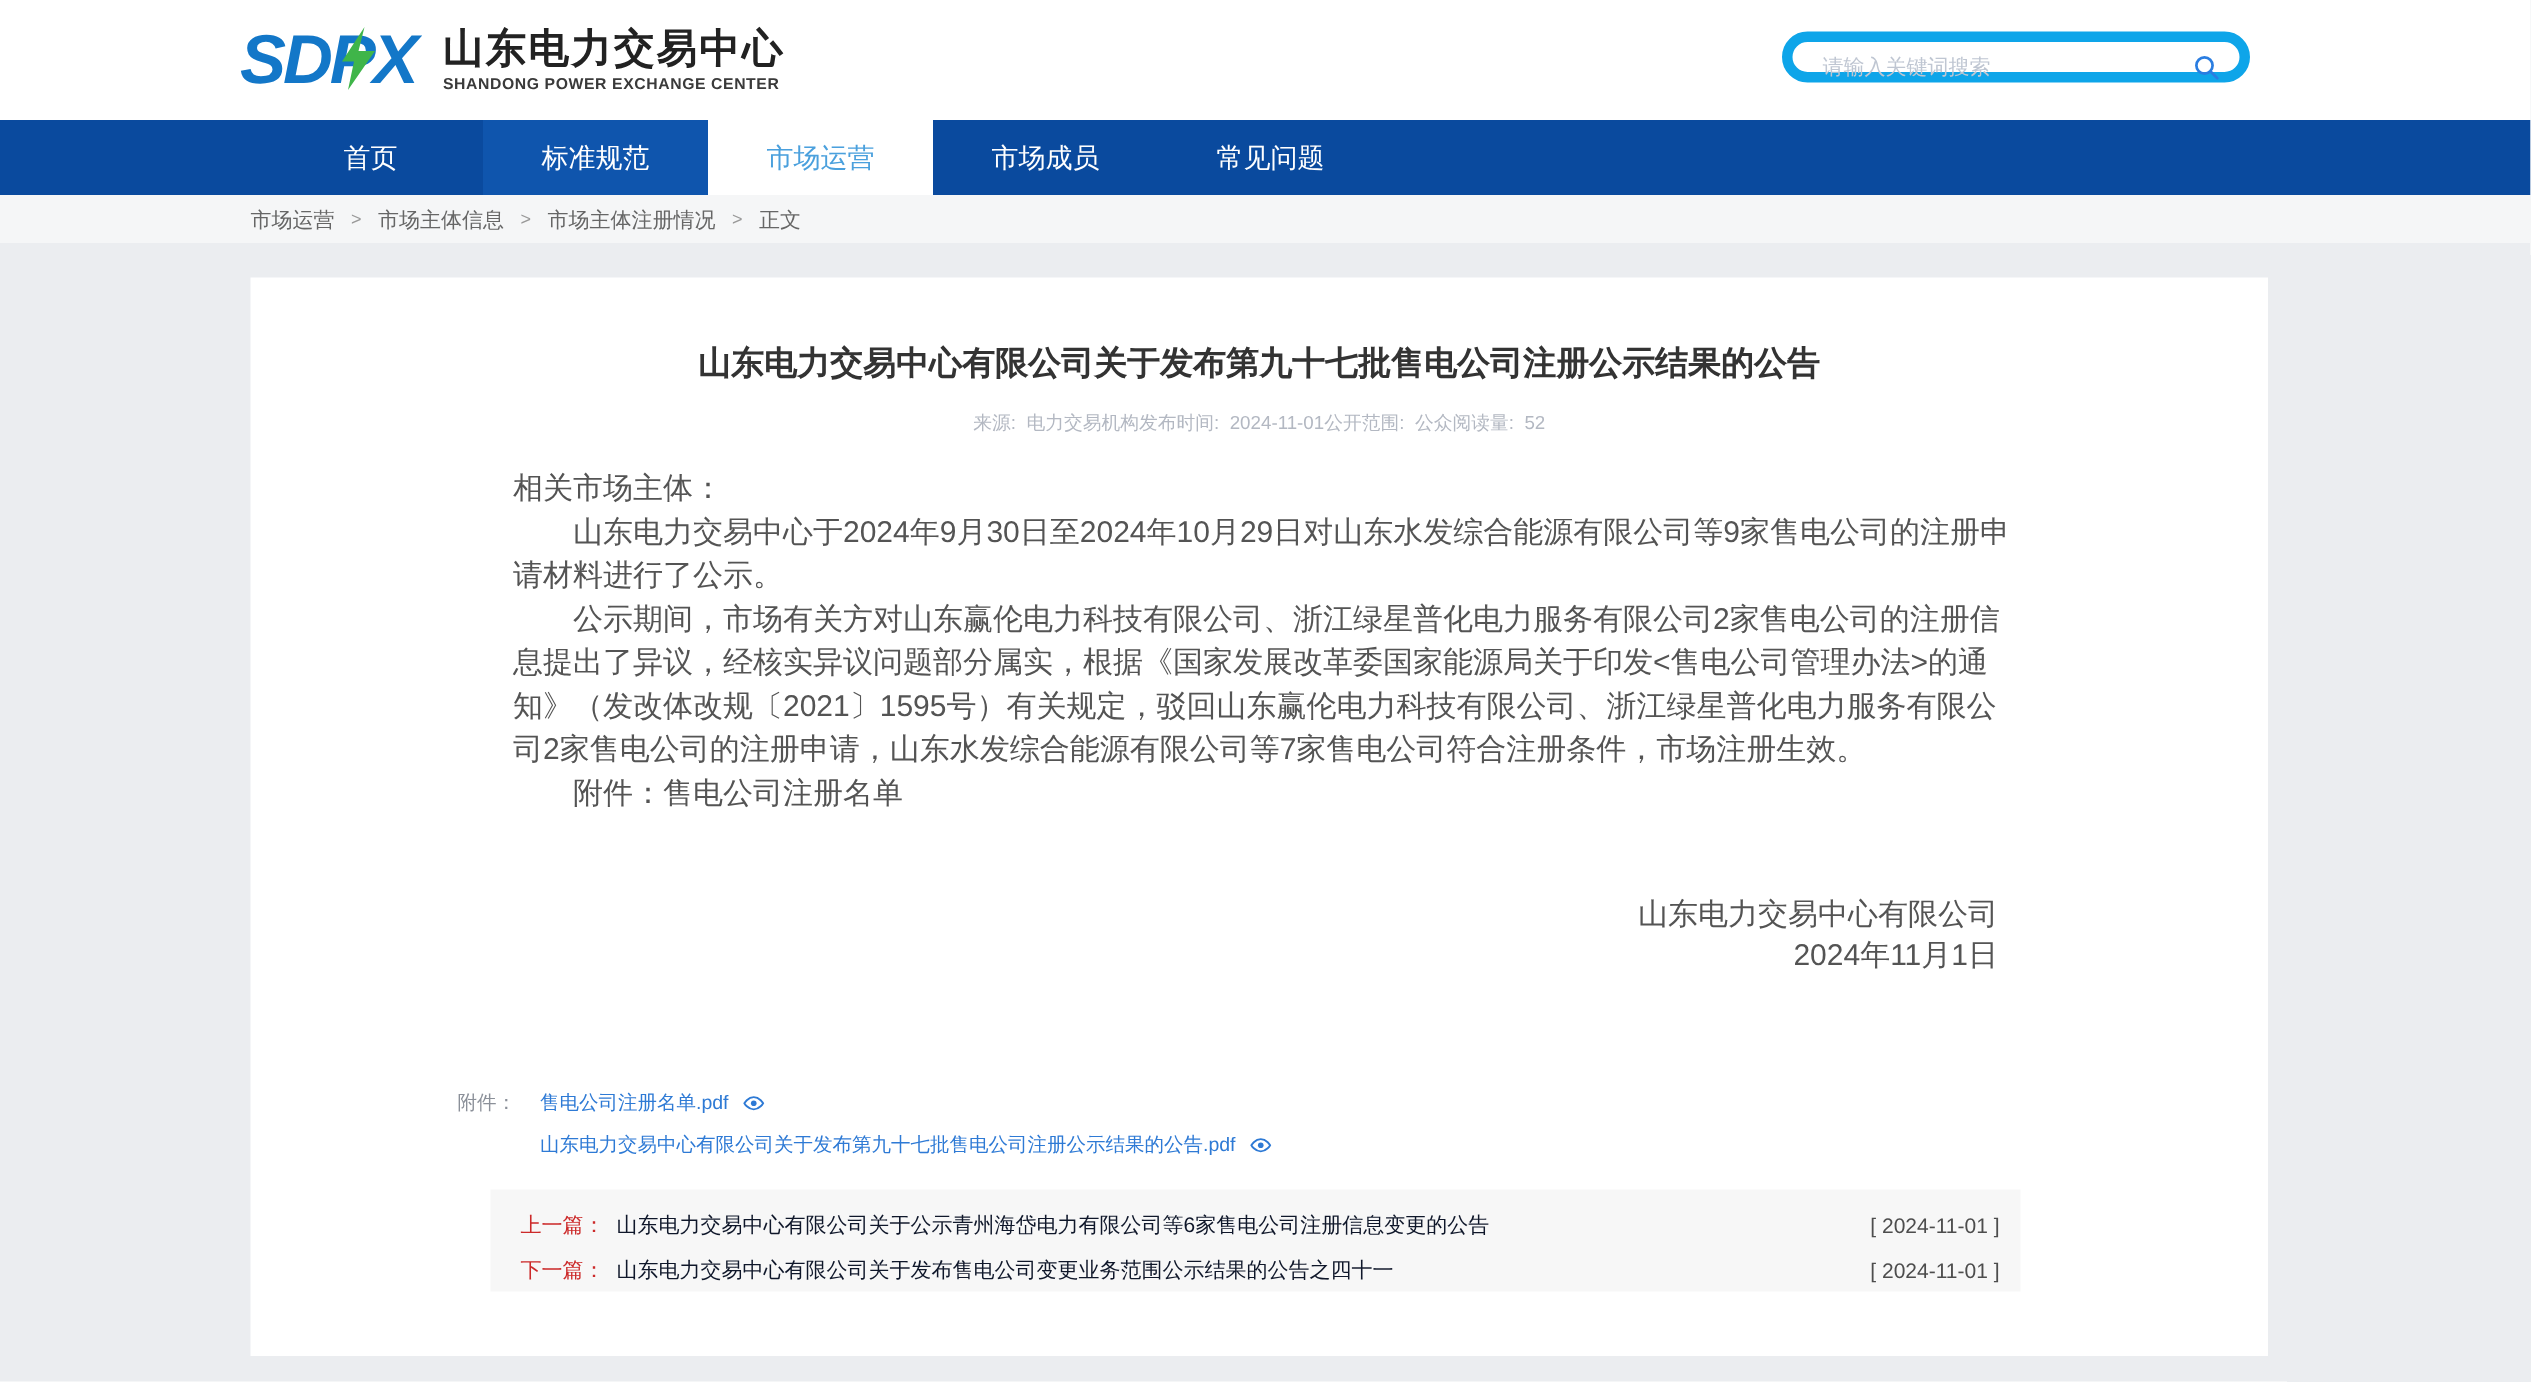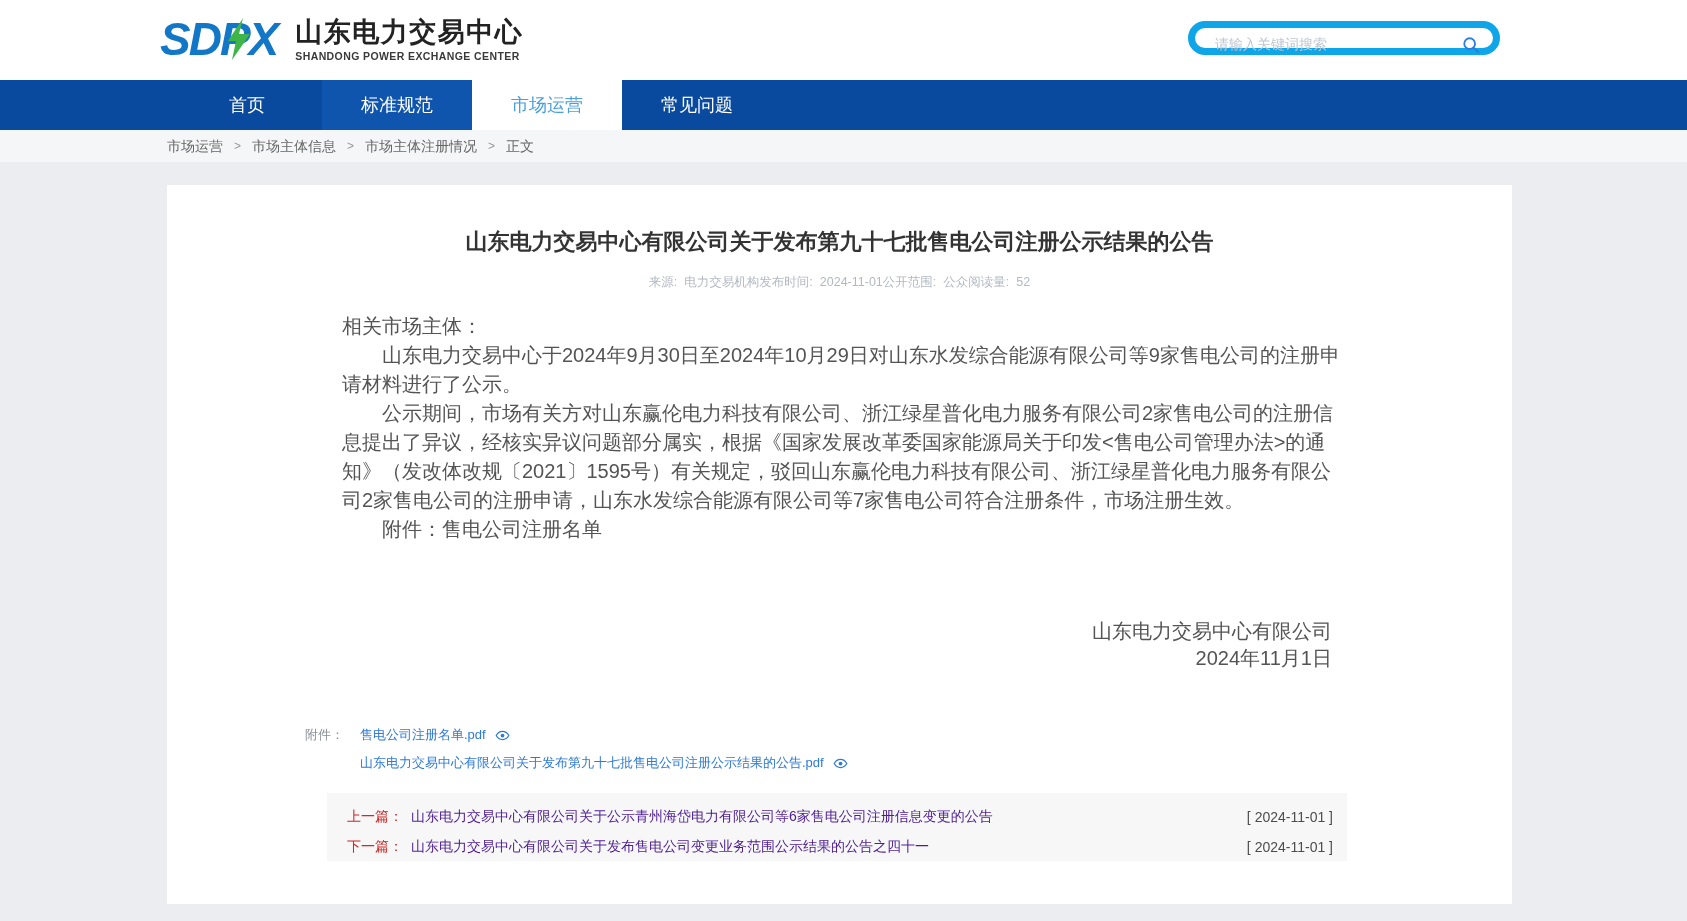--- a/index.html
+++ b/index.html
@@ -49,36 +49,36 @@
   .card { position:absolute; left:167px; top:185px; width:1345px; height:719px; background:#fff; }
   .article-title { margin:0; padding-top:42px; text-align:center; font-size:22px; font-weight:bold;
                    color:#333; }
   .meta { margin-top:17px; display:flex; justify-content:center; font-size:12.5px;
           color:#b3b8c2; }
   .meta-label { margin-right:7px; }
   .body-text { margin:21px 172px 0 175px; font-size:20px; color:#545454; line-height:29px; }
   .body-text p { margin:0; }
   .body-text p.indent { text-indent:2em; }
   .signature { position:absolute; right:180px; top:412px; text-align:right; font-size:20px;
-               color:#545454; line-height:27px;margin-top:21px; }
+               color:#545454; line-height:27px; }
 
   
   .attachments { position:absolute; left:138px; top:538px; font-size:13px; }
   .attach-row { display:flex; align-items:center; height:24px; }
   .attach-row.second { margin-top:4px; padding-left:55px; }
   .attach-label { color:#8b9099; margin-right:16px; }
   .attach-link { color:#2e7ad5; cursor:pointer; display:flex; align-items:center; gap:9px; }
   .eye-icon { display:inline-flex; color:#2e7ad5; cursor:pointer; }
 
   
   .pagination { position:absolute; left:160px; top:608px; width:1020px; height:68px;
                 background:#f7f7f7; padding:12px 14px 0 20px; font-size:14px; }
   .page-row { display:flex; align-items:center; height:24px; }
   .page-label { color:#cc2a2a; margin-right:8px; white-space:nowrap; }
-  .page-title-link { color:#4c1d95; cursor:pointer; flex:1; white-space:nowrap; overflow:hidden; }
+  .page-title-link { color:#0f172a; cursor:pointer; flex:1; white-space:nowrap; overflow:hidden; }
   .page-date { color:#4d4d4d; margin-left:24px; white-space:nowrap; }
 </style>
 </head>
 <body>
 
 <div class="header">
   <div class="logo">
     <div class="logo-mark">
       <span>SDPX</span>
       <svg class="bolt" width="26" height="42" viewBox="0 0 26 42">
@@ -98,20 +98,21 @@
       <line x1="13.2" y1="13.2" x2="18" y2="18" stroke="#2a7de1" stroke-width="2" stroke-linecap="round"></line>
     </svg>
   </div>
 </div>
 
 <div class="nav">
   <div class="nav-inner">
     <div class="nav-item">首页</div>
     <div class="nav-item highlighted">标准规范</div>
     <div class="nav-item active">市场运营</div>
+    <div class="nav-item">市场成员</div>
     <div class="nav-item">常见问题</div>
   </div>
 </div>
 
 <div class="breadcrumb">
   <div class="breadcrumb-inner">
     <span class="crumb">市场运营</span>
     <span class="crumb-sep">&gt;</span>
     <span class="crumb">市场主体信息</span>
     <span class="crumb-sep">&gt;</span>

